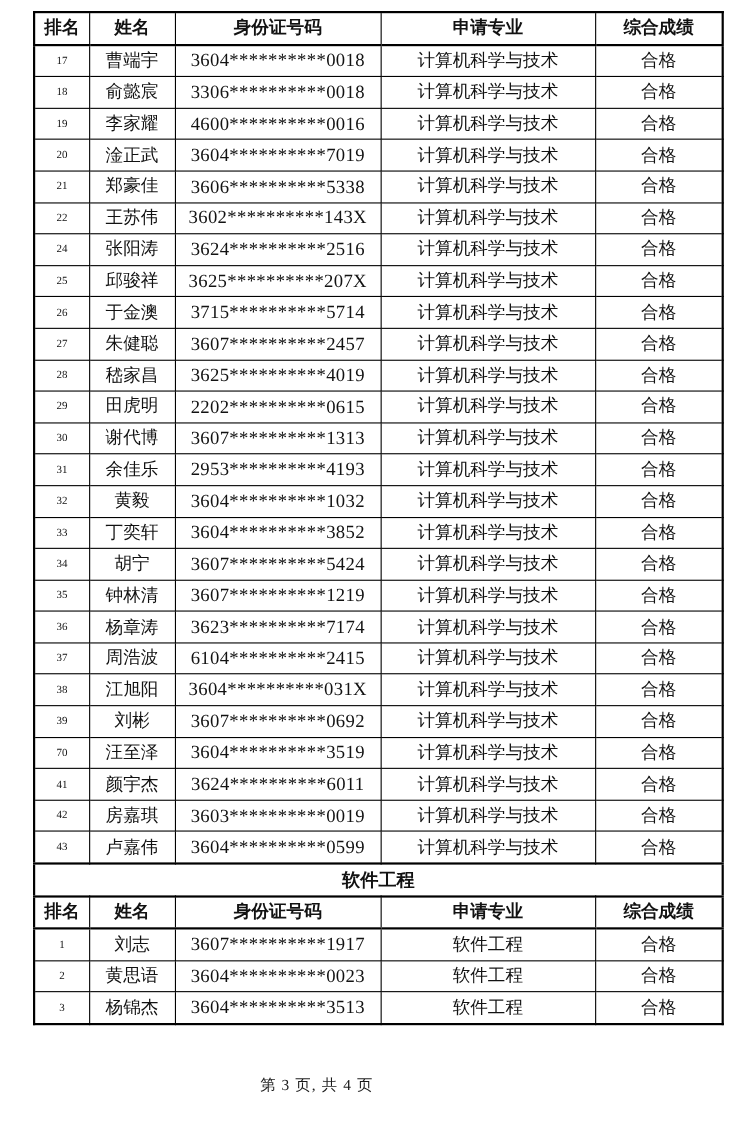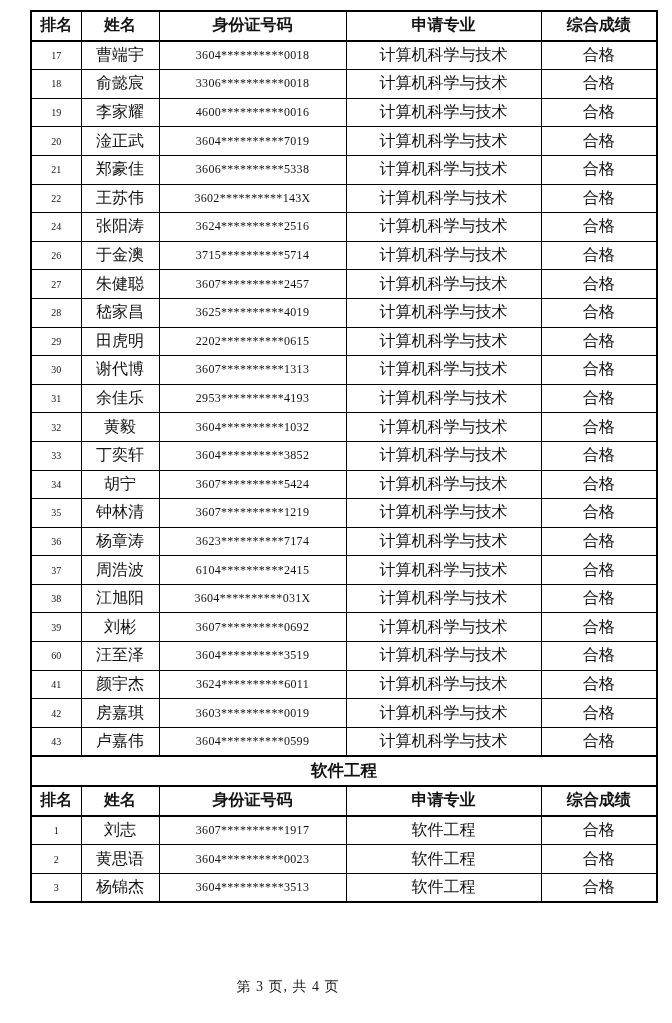--- a/index.html
+++ b/index.html
@@ -34,21 +34,21 @@
     font-weight: normal;
     overflow: hidden;
     white-space: nowrap;
   }
   table.results tr.header-row th {
     font-weight: bold;
     border-bottom-width: 2px;
     font-size: 16px;
   }
   table.results td.id-cell {
-    font-size: 12px;
+    font-size: 17px;
     letter-spacing: 0.3px;
   }
   table.results td.rank-cell {
     font-size: 10px;
   }
   table.results td.section-title-cell {
     font-weight: bold;
     font-size: 16.5px;
     border-top-width: 2px;
     border-bottom-width: 2px;
@@ -131,20 +131,27 @@
           <td class="score-cell">合格</td>
         </tr>
         <tr>
           <td class="rank-cell">24</td>
           <td class="name-cell">张阳涛</td>
           <td class="id-cell">3624**********2516</td>
           <td class="major-cell">计算机科学与技术</td>
           <td class="score-cell">合格</td>
         </tr>
         <tr>
+          <td class="rank-cell">25</td>
+          <td class="name-cell">邱骏祥</td>
+          <td class="id-cell">3625**********207X</td>
+          <td class="major-cell">计算机科学与技术</td>
+          <td class="score-cell">合格</td>
+        </tr>
+        <tr>
           <td class="rank-cell">26</td>
           <td class="name-cell">于金澳</td>
           <td class="id-cell">3715**********5714</td>
           <td class="major-cell">计算机科学与技术</td>
           <td class="score-cell">合格</td>
         </tr>
         <tr>
           <td class="rank-cell">27</td>
           <td class="name-cell">朱健聪</td>
           <td class="id-cell">3607**********2457</td>
@@ -229,21 +236,21 @@
           <td class="score-cell">合格</td>
         </tr>
         <tr>
           <td class="rank-cell">39</td>
           <td class="name-cell">刘彬</td>
           <td class="id-cell">3607**********0692</td>
           <td class="major-cell">计算机科学与技术</td>
           <td class="score-cell">合格</td>
         </tr>
         <tr>
-          <td class="rank-cell">60</td>
+          <td class="rank-cell">70</td>
           <td class="name-cell">汪至泽</td>
           <td class="id-cell">3604**********3519</td>
           <td class="major-cell">计算机科学与技术</td>
           <td class="score-cell">合格</td>
         </tr>
         <tr>
           <td class="rank-cell">41</td>
           <td class="name-cell">颜宇杰</td>
           <td class="id-cell">3624**********6011</td>
           <td class="major-cell">计算机科学与技术</td>

